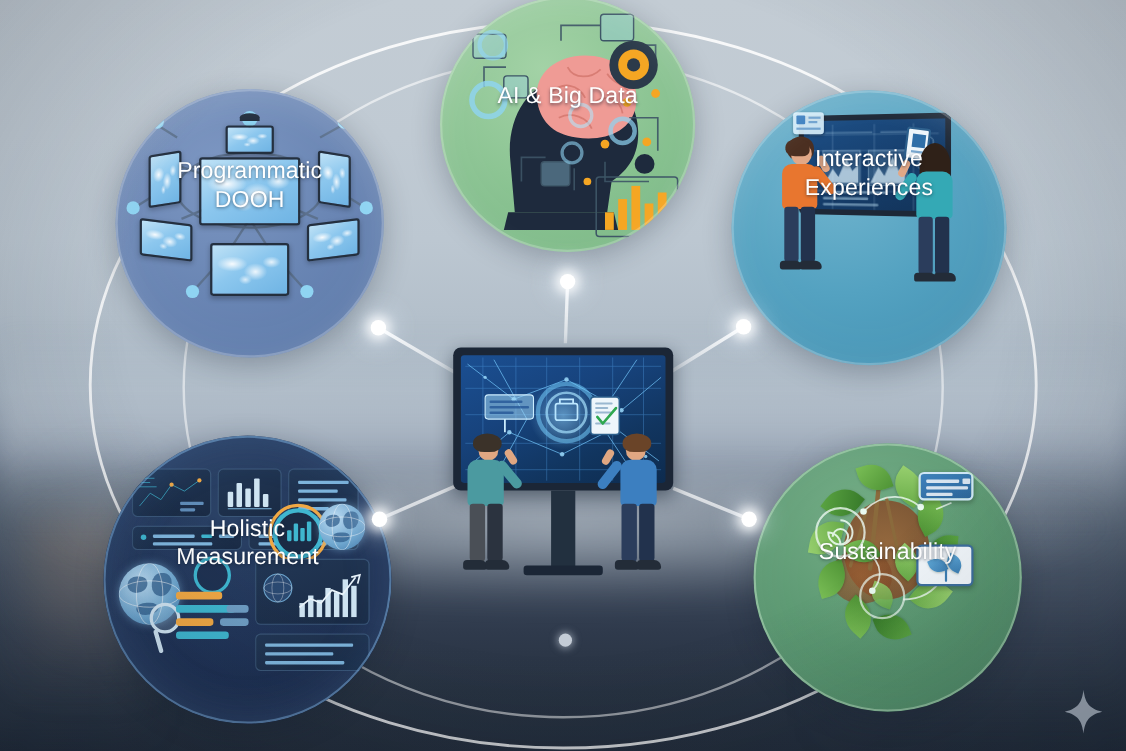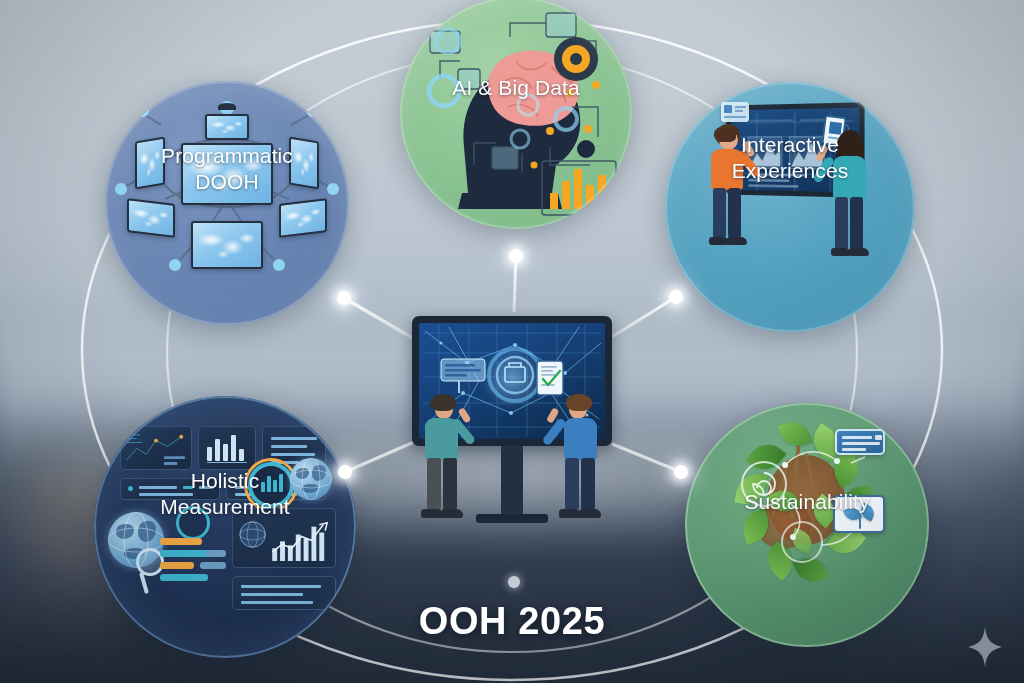--- a/index.html
+++ b/index.html
@@ -744,20 +744,19 @@
   <div class="node" style="left:344px; top:298px;"></div>
   <div class="node" style="left:516px; top:256px;"></div>
   <div class="node" style="left:676px; top:297px;"></div>
   <div class="node" style="left:345px; top:472px;"></div>
   <div class="node" style="left:681px; top:472px;"></div>
   <div class="node dim" style="left:514px; top:582px;"></div>
 
   <div class="bg-layer bg-vignette"></div>
 
   <div id="title-block">
-    <div id="title-main">OOH 2025</div>
   </div>
 
   <svg id="watermark" viewBox="0 0 34 40">
     <path d="M17 0 C18.5 12 22 17 34 20 C22 23 18.5 28 17 40 C15.5 28 12 23 0 20 C12 17 15.5 12 17 0 Z" fill="#aab3bf"></path>
   </svg>
 
 </div>
 
 </body></html>

